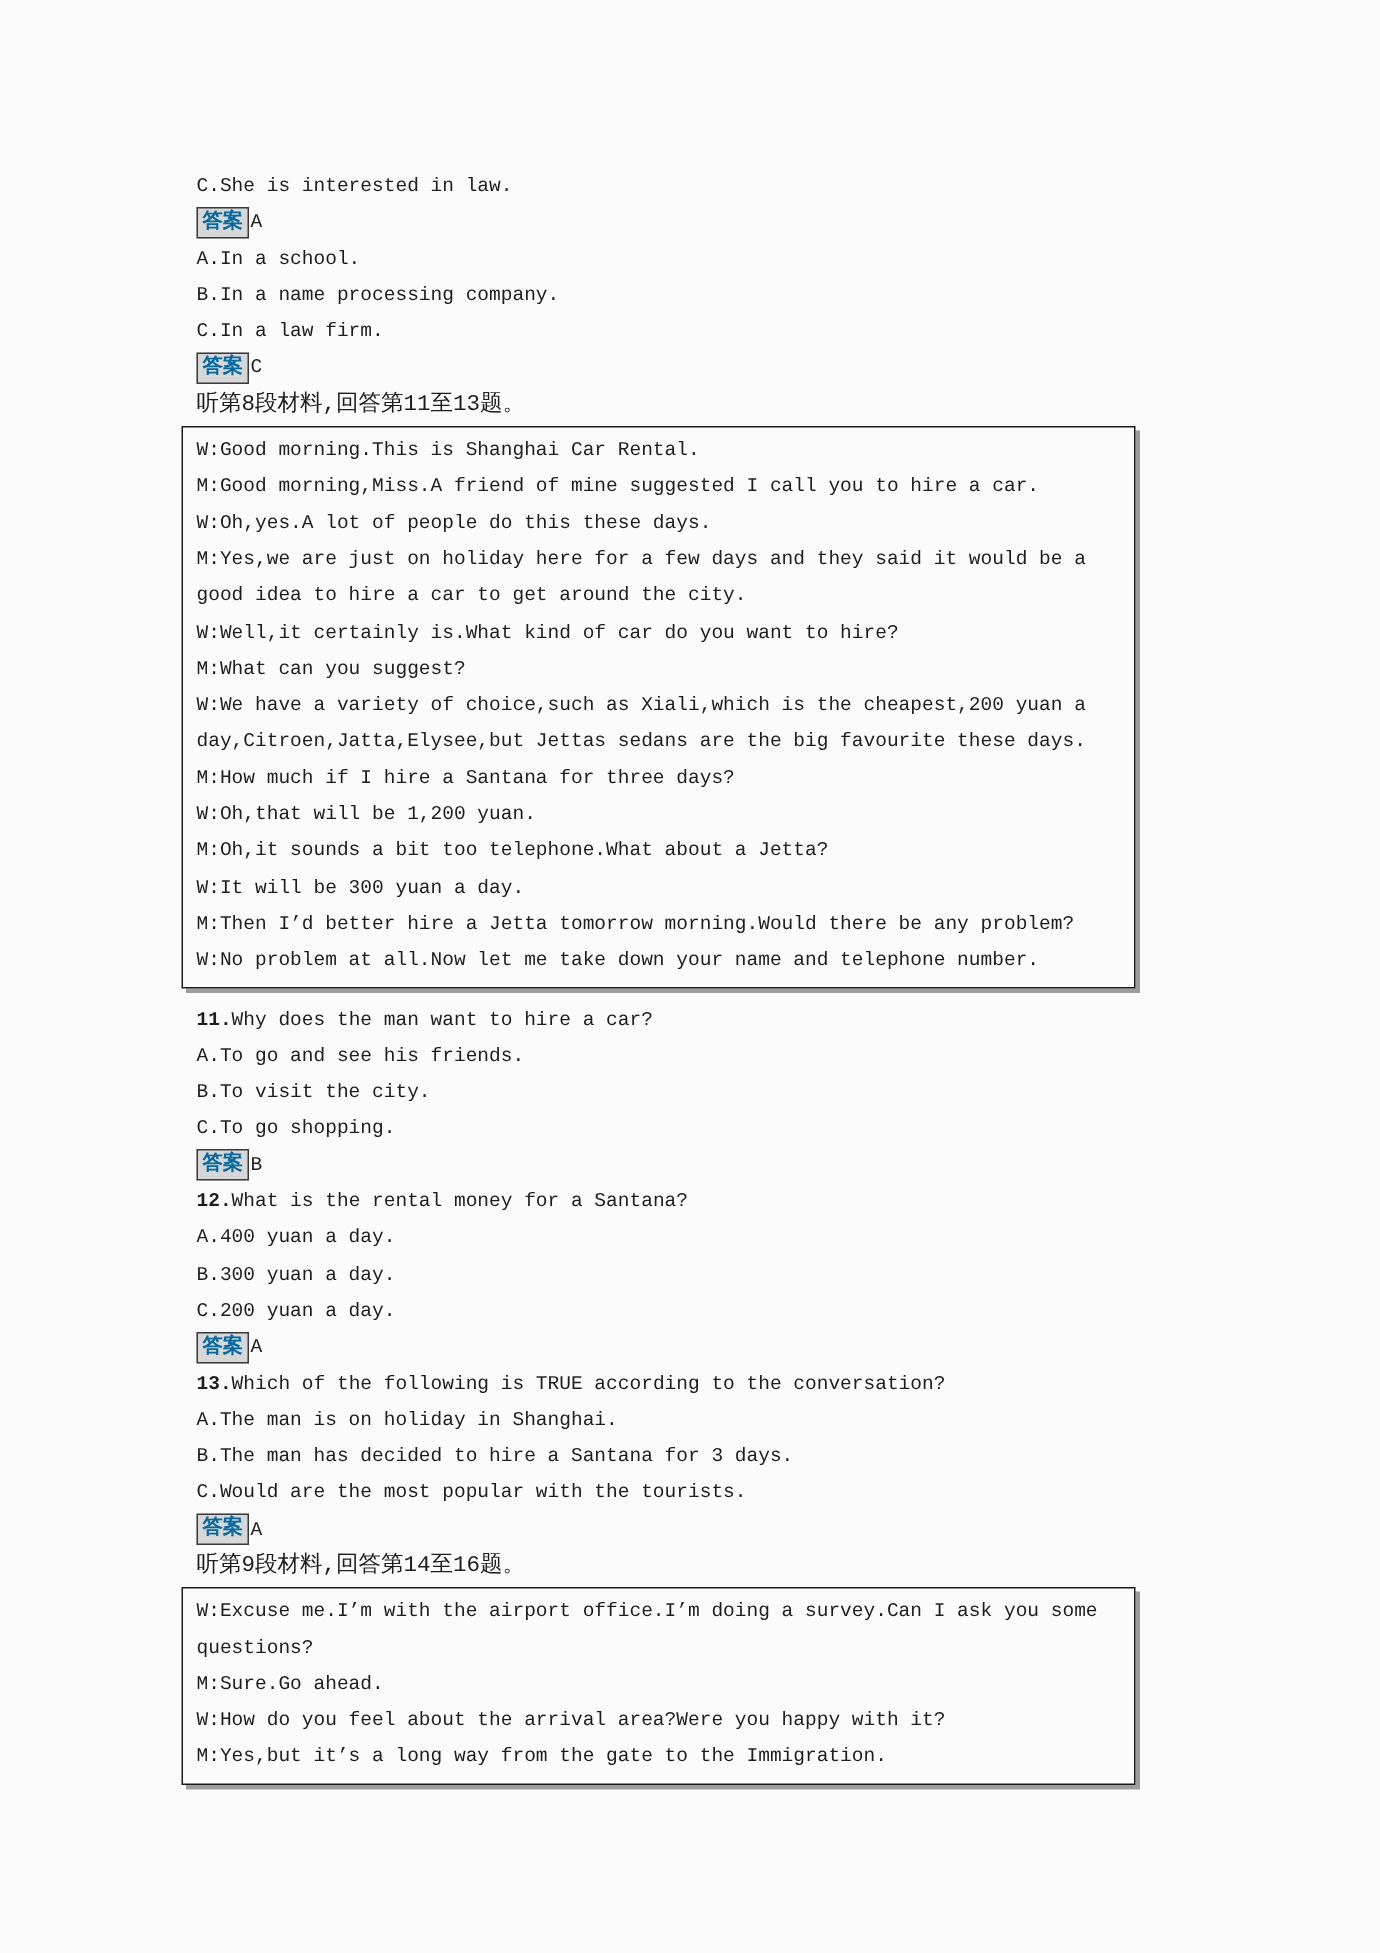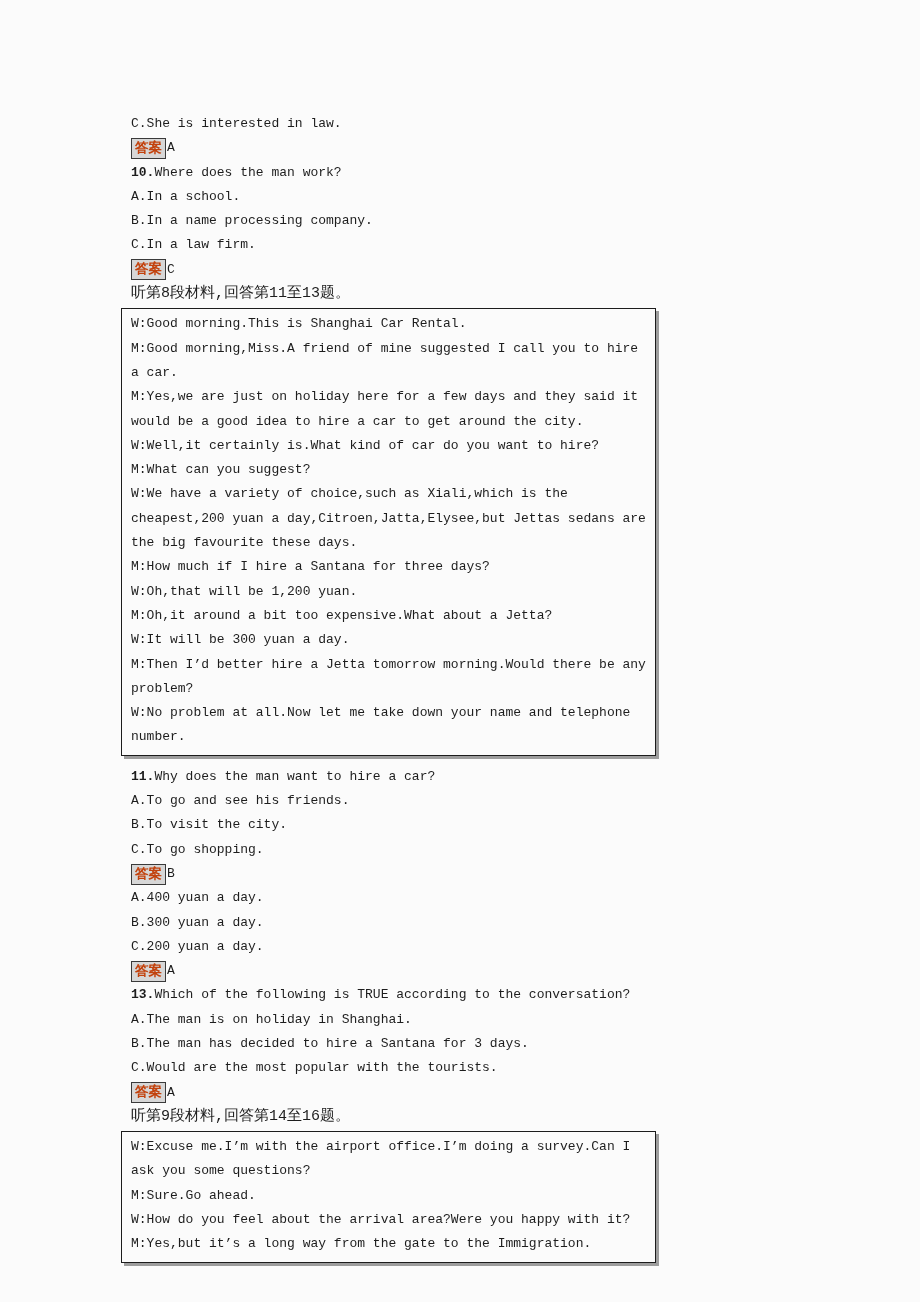--- a/index.html
+++ b/index.html
@@ -35,33 +35,33 @@
     align-items: center;
   }
   .answer-badge {
     display: inline-block;
     background: #d7d7d7;
     border: 1px solid #3a3a3a;
     padding: 0 3px;
     line-height: 19px;
     font-size: 13.5px;
     font-weight: bold;
-    color: #c2410c;
+    color: #0369a1;
   }
   .answer-letter {
     margin-left: 1px;
   }
   .instruction {
     line-height: 24.3px;
     padding-left: 10px;
     font-size: 15px;
     white-space: nowrap;
   }
   .transcript {
-    width: 535px;
+    width: 636px;
     box-sizing: border-box;
     border: 1.5px solid #1c1c1c;
     box-shadow: 3px 3px 0 rgba(80, 80, 80, 0.55);
     padding: 3px 8px 5px 9px;
     margin: 2px 0 9px 0;
     background: #fbfbfb;
   }
   .transcript-line {
     line-height: 24.3px;
     white-space: normal;
@@ -73,59 +73,60 @@
 <body>
 
 <div class="doc">
 
   <div class="line">C.She is interested in law.</div>
   <div class="answer-row">
     <span class="answer-badge">答案</span>
     <span class="answer-letter">A</span>
   </div>
 
-  <div class="line">
-    <span class="q-number">10.</span><span>Where does the man work?</span>
-  </div>
   <div class="line">A.In a school.</div>
   <div class="line">B.In a name processing company.</div>
   <div class="line">C.In a law firm.</div>
   <div class="answer-row">
     <span class="answer-badge">答案</span>
     <span class="answer-letter">C</span>
   </div>
 
   <div class="instruction">听第8段材料,回答第11至13题。</div>
 
   <div class="transcript">
     <div class="transcript-line">W:Good morning.This is Shanghai Car Rental.</div>
     <div class="transcript-line">M:Good morning,Miss.A friend of mine suggested I call you to hire a car.</div>
+    <div class="transcript-line">W:Oh,yes.A lot of people do this these days.</div>
     <div class="transcript-line">M:Yes,we are just on holiday here for a few days and they said it would be a good idea to hire a car to get around the city.</div>
     <div class="transcript-line">W:Well,it certainly is.What kind of car do you want to hire?</div>
     <div class="transcript-line">M:What can you suggest?</div>
     <div class="transcript-line">W:We have a variety of choice,such as Xiali,which is the cheapest,200 yuan a day,Citroen,Jatta,Elysee,but Jettas sedans are the big favourite these days.</div>
     <div class="transcript-line">M:How much if I hire a Santana for three days?</div>
     <div class="transcript-line">W:Oh,that will be 1,200 yuan.</div>
-    <div class="transcript-line">M:Oh,it around a bit too expensive.What about a Jetta?</div>
+    <div class="transcript-line">M:Oh,it sounds a bit too telephone.What about a Jetta?</div>
     <div class="transcript-line">W:It will be 300 yuan a day.</div>
     <div class="transcript-line">M:Then I’d better hire a Jetta tomorrow morning.Would there be any problem?</div>
     <div class="transcript-line">W:No problem at all.Now let me take down your name and telephone number.</div>
   </div>
 
   <div class="line">
     <span class="q-number">11.</span><span>Why does the man want to hire a car?</span>
   </div>
   <div class="line">A.To go and see his friends.</div>
   <div class="line">B.To visit the city.</div>
   <div class="line">C.To go shopping.</div>
   <div class="answer-row">
     <span class="answer-badge">答案</span>
     <span class="answer-letter">B</span>
   </div>
 
+  <div class="line">
+    <span class="q-number">12.</span><span>What is the rental money for a Santana?</span>
+  </div>
   <div class="line">A.400 yuan a day.</div>
   <div class="line">B.300 yuan a day.</div>
   <div class="line">C.200 yuan a day.</div>
   <div class="answer-row">
     <span class="answer-badge">答案</span>
     <span class="answer-letter">A</span>
   </div>
 
   <div class="line">
     <span class="q-number">13.</span><span>Which of the following is TRUE according to the conversation?</span>

